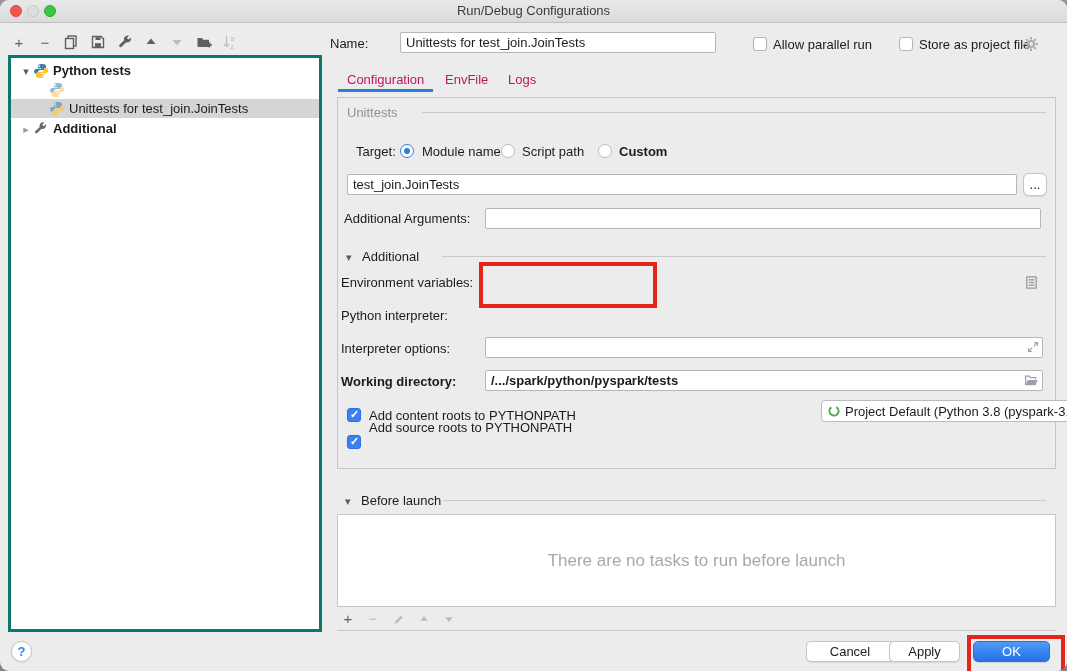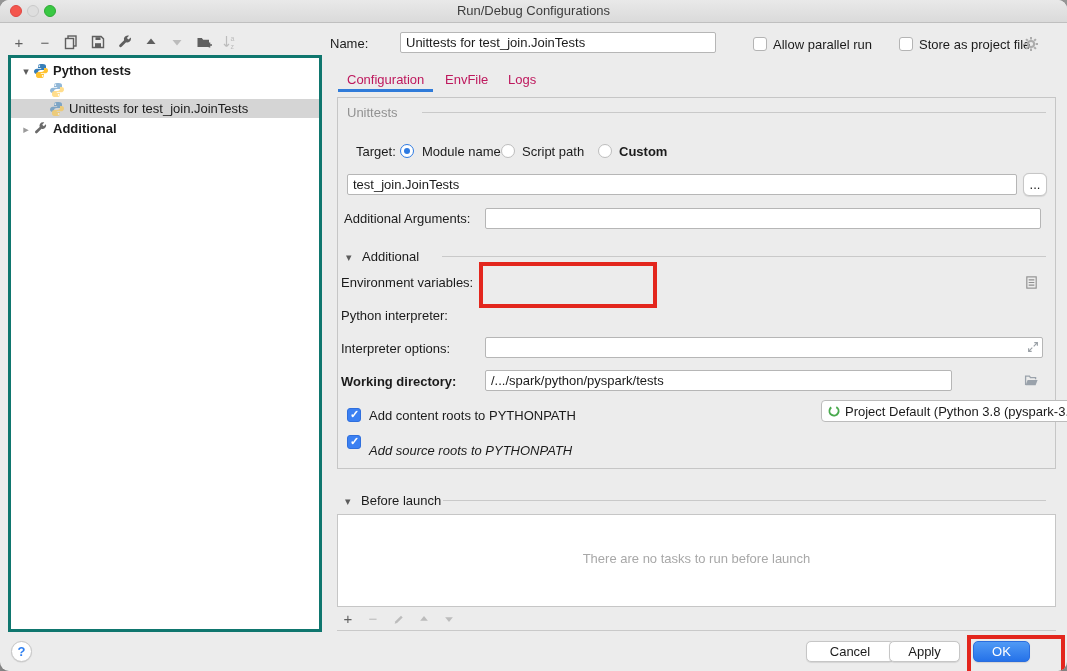--- a/index.html
+++ b/index.html
@@ -47,21 +47,21 @@
   .pyicon{width:16px;height:16px;flex:0 0 16px;margin-right:4px;}
   .faded{opacity:.55;}
   .bold{font-weight:bold;}
   
   .tab{position:absolute;font-size:13px;color:#be185d;cursor:default;}
   #tab-underline{left:338px;top:89px;width:95px;height:3px;background:#2f7bd9;}
   
   #configpanel{left:337px;top:97px;width:719px;height:372px;border:1px solid #c6c6c6;box-sizing:border-box;}
   #blpanel{left:337px;top:514px;width:719px;height:93px;background:#fff;border:1px solid #c6c6c6;box-sizing:border-box;}
   .grouplbl{color:#929292;}
-  #empty-msg{position:absolute;left:0;right:0;top:36px;text-align:center;color:#a8a8a8;font-size:13px;}
+  #empty-msg{position:absolute;left:0;right:0;top:36px;text-align:center;color:#a8a8a8;font-size:17px;}
   
   #interp{left:483px;top:302px;width:560px;height:22px;background:#fff;border:1px solid #bcbcbc;
           border-radius:4px;box-sizing:border-box;display:flex;align-items:center;overflow:hidden;}
   #interp .txt{margin-left:4px;white-space:nowrap;}
   
   .redbox{position:absolute;border:4px solid #e3261d;pointer-events:none;}
   
   #help{left:11px;top:641px;width:21px;height:21px;border-radius:50%;background:#fff;
         border:1px solid #c6c6c6;box-shadow:0 .5px 1px rgba(0,0,0,.12);display:flex;
         align-items:center;justify-content:center;color:#2d7ff1;font-weight:bold;font-size:13px;box-sizing:border-box;}
@@ -238,32 +238,32 @@
 
     <div class="lbl" style="left:3px;top:243px;">Interpreter options:</div>
     <input class="tf" style="left: 147px; top: 239px; width: 558px; height: 21px;" readonly="" value="">
     <div class="fieldicon" style="left:688px;top:242px;">
       <svg width="14" height="14" viewBox="0 0 16 16">
           <path d="M9.5 3H13v3.5M13 3L8.8 7.2M6.5 13H3V9.5M3 13l4.2-4.2" fill="none" stroke="#9aa0a6" stroke-width="1.3"></path>
         </svg>
     </div>
 
     <div class="lbl" style="left:3px;top:276px;font-weight:bold;">Working directory:</div>
-    <input class="tf" style="left: 147px; top: 272px; width: 467px; height: 21px;" readonly="" value="/.../spark/python/pyspark/tests">
+    <input class="tf" style="left: 147px; top: 272px; width: 558px; height: 21px; font-weight: bold;" readonly="" value="/.../spark/python/pyspark/tests">
     <div class="fieldicon" style="left:685px;top:275px;">
       <svg width="16" height="15" viewBox="0 0 16 15">
           <path d="M2.6 12.2l2-5.2h10l-2 5.2z" fill="#9aa2ab"></path>
           <path d="M2.6 12V3.2h3.8l1.1 1.5h5.1v1.6" fill="none" stroke="#9aa2ab" stroke-width="1.3"></path>
         </svg>
     </div>
 
     <span class="cb checked" style="left:9px;top:310px;"></span>
     <div class="lbl" style="left:31px;top:310px;">Add content roots to PYTHONPATH</div>
     <span class="cb checked" style="left:9px;top:337px;"></span>
-    <div class="lbl" style="left:31px;top:345px;font-style:italic;">Add source roots to PYTHONPATH</div>
+    <div class="lbl" style="left:31px;top:322px;">Add source roots to PYTHONPATH</div>
   </div>
 
   <span class="abs chev-down" style="left:345px;top:493px;"></span>
   <div class="lbl" style="left:361px;top:493px;">Before launch</div>
   <div class="hline" style="left:443px;top:500px;width:603px;"></div>
 
   <div id="blpanel" class="abs">
     <div id="empty-msg">There are no tasks to run before launch</div>
   </div>
 
@@ -282,18 +282,18 @@
   <div class="ticon disabled" style="left:440px;top:610px;">
     <svg width="12" height="12" viewBox="0 0 14 14">
         <path d="M7 10.5L2.5 5h9z" fill="#bcbcbc"></path>
       </svg>
   </div>
   <div class="hline" style="left:337px;top:630px;width:719px;"></div>
 
   <div id="help" class="abs">?</div>
   <div class="btn" style="left:806px;top:641px;width:88px;">Cancel</div>
   <div class="btn" style="left:889px;top:641px;width:71px;">Apply</div>
-  <div class="btn primary" style="left:973px;top:641px;width:57px;">OK</div>
+  <div class="btn primary" style="left:973px;top:641px;width:77px;">OK</div>
 
   <div class="redbox" style="left:479px;top:262px;width:170px;height:38px;"></div>
   <div class="redbox" style="left:967px;top:635px;width:90px;height:33px;"></div>
 
 </div>
 
 </body></html>

